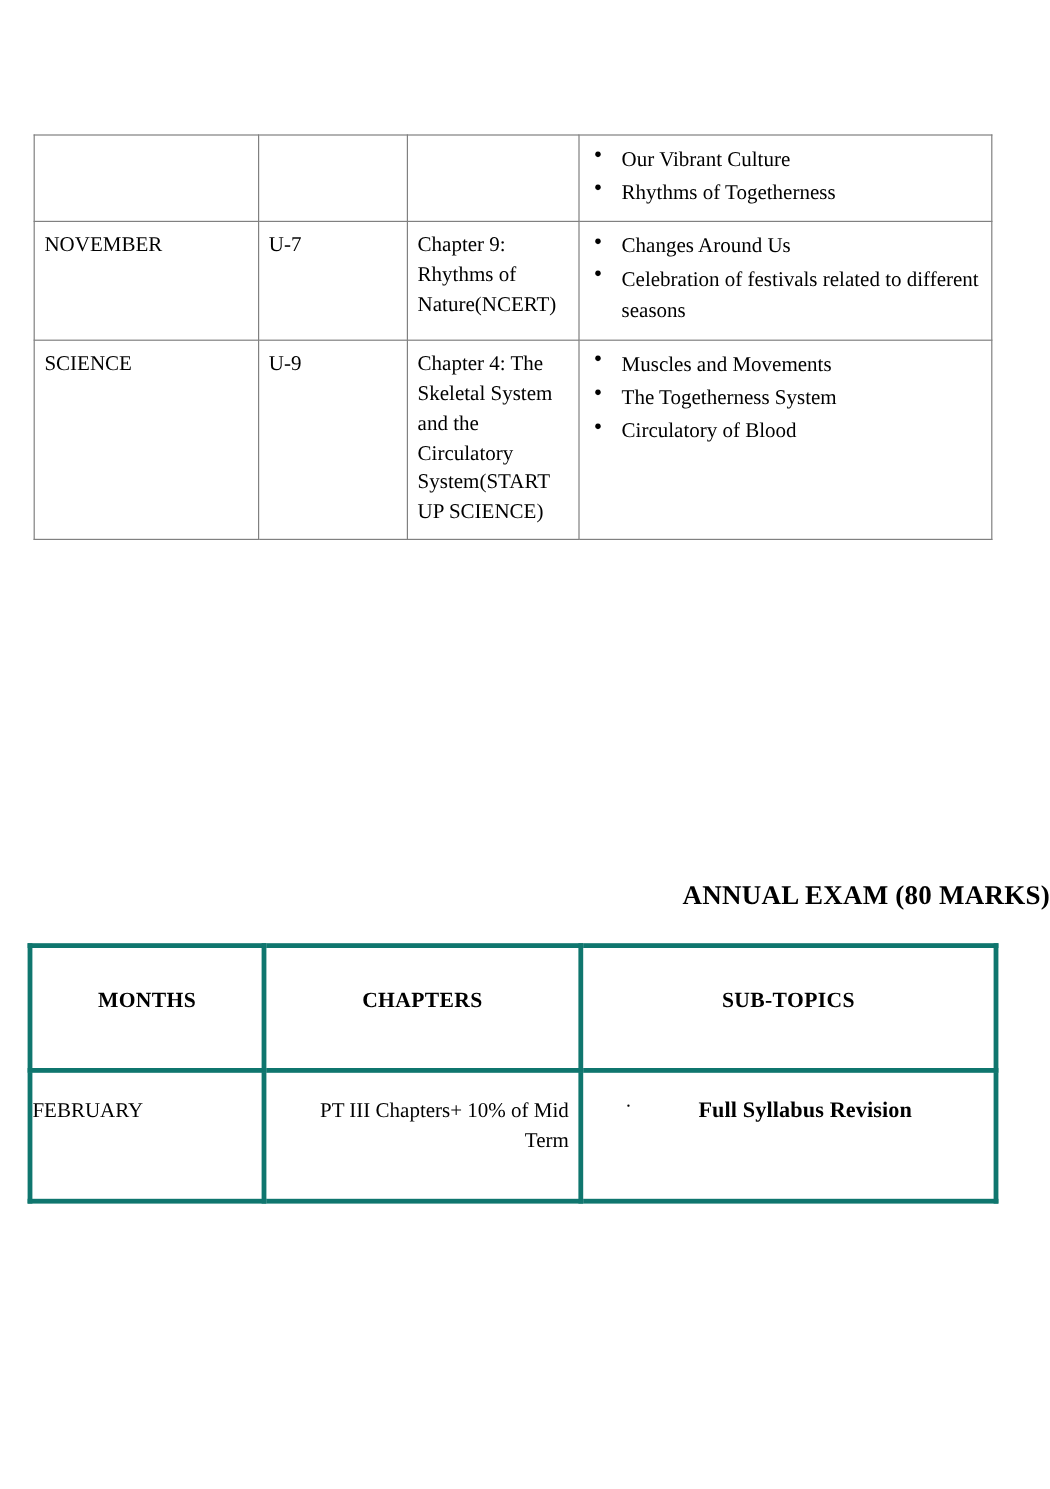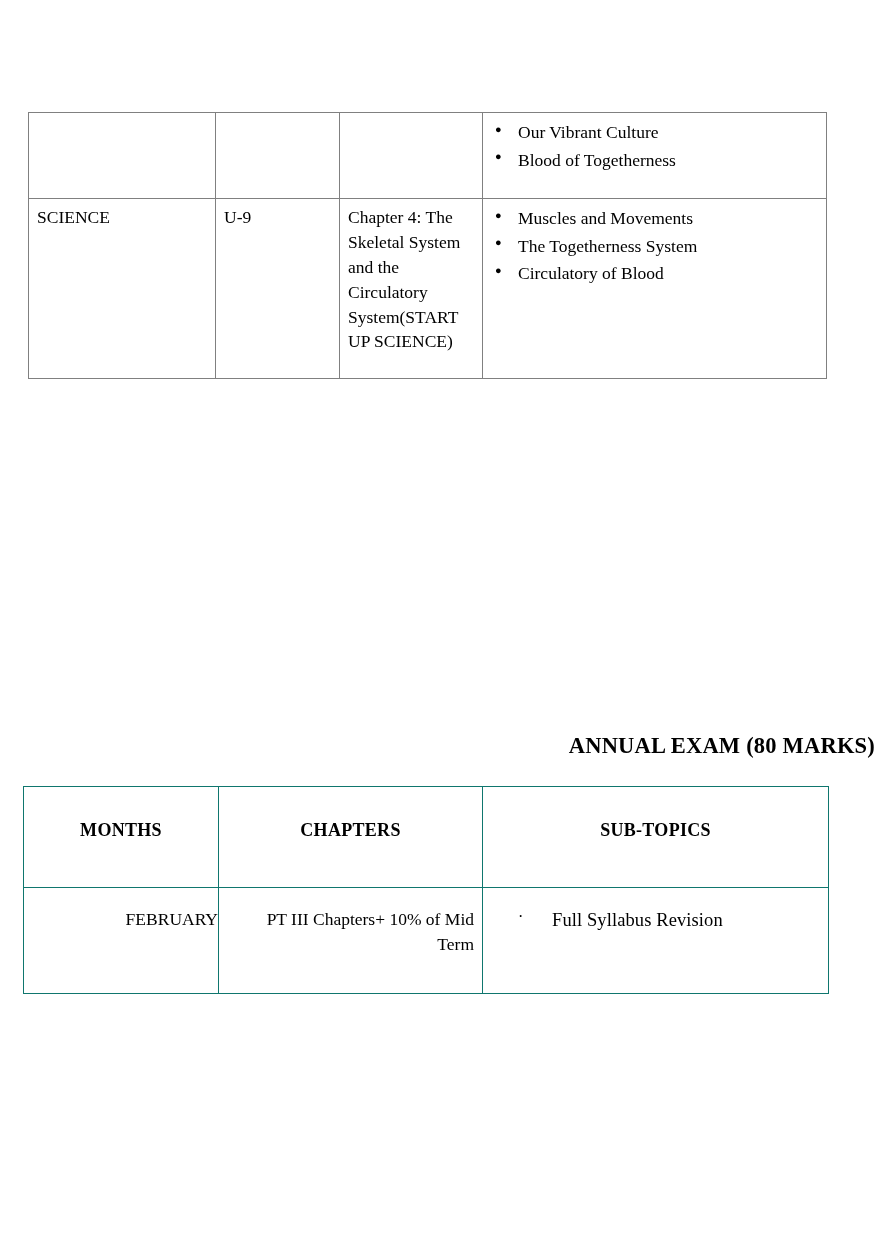--- a/index.html
+++ b/index.html
@@ -29,21 +29,21 @@
     position: absolute;
     left: 28px;
     top: 112px;
     width: 798px;
     border-collapse: collapse;
     table-layout: fixed;
   }
   .syllabus-table td {
     border: 1px solid #808080;
     vertical-align: top;
-    padding: 6px 8px 24px 8px;
+    padding: 6px 8px 10px 8px;
     font-size: 17.5px;
     line-height: 1.42;
   }
   .col-month   { width: 187px; }
   .col-unit    { width: 124px; }
   .col-chapter { width: 143px; }
   .col-subtop  { width: 344px; }
 
   .cell-text {
     display: block;
@@ -91,21 +91,21 @@
   
   .annual-table {
     position: absolute;
     left: 23px;
     top: 786px;
     width: 805px;
     border-collapse: collapse;
     table-layout: fixed;
   }
   .annual-table td, .annual-table th {
-    border: 1px solid #0f766e;
+    border: 4px solid #0f766e;
     padding: 0;
     font-weight: normal;
   }
   .a-col-month   { width: 195px; }
   .a-col-chapter { width: 264px; }
   .a-col-subtop  { width: 346px; }
 
   .annual-table .hdr-cell {
     height: 86px;
     text-align: center;
@@ -115,21 +115,21 @@
     letter-spacing: 0.3px;
     padding-bottom: 14px;
   }
   .annual-table .body-cell {
     height: 86px;
     vertical-align: top;
     font-size: 17.5px;
     line-height: 1.45;
   }
   .body-cell.center-cell {
-    text-align: right;
+    text-align: left;
     padding-top: 19px;
   }
   .body-cell.left-cell {
     text-align: right;
     padding: 19px 8px 0 9px;
   }
   .revision-line {
     padding-top: 19px;
     padding-left: 0;
     position: relative;
@@ -137,22 +137,22 @@
   }
   .revision-line .dot-mark {
     position: absolute;
     left: 35px;
     top: 19px;
     font-size: 16px;
     line-height: 1.2;
   }
   .revision-line .rev-text {
     display: inline-block;
-    margin-left: 69px;
-    font-weight: normal;
+    margin-left: 96px;
+    font-weight: bold;
     font-size: 18.5px;
     letter-spacing: 0.1px;
   }
 </style>
 </head>
 <body>
 
 <div class="page">
 
   <table class="syllabus-table">
@@ -170,25 +170,42 @@
         </td>
         <td>
           <span class="cell-text"></span>
         </td>
         <td>
           <span class="cell-text"></span>
         </td>
         <td>
           <ul class="bullets">
             <li>Our Vibrant Culture</li>
-            <li>Blood of Togetherness</li>
+            <li>Rhythms of Togetherness</li>
           </ul>
         </td>
       </tr>
 
+      <tr>
+        <td>
+          <span class="cell-text">NOVEMBER</span>
+        </td>
+        <td>
+          <span class="cell-text">U-7</span>
+        </td>
+        <td>
+          <span class="cell-text">Chapter 9: Rhythms of Nature(NCERT)</span>
+        </td>
+        <td>
+          <ul class="bullets">
+            <li>Changes Around Us</li>
+            <li>Celebration of festivals related to different seasons</li>
+          </ul>
+        </td>
+      </tr>
 
 
       <tr>
         <td>
           <span class="cell-text">SCIENCE</span>
         </td>
         <td>
           <span class="cell-text">U-9</span>
         </td>
         <td>

